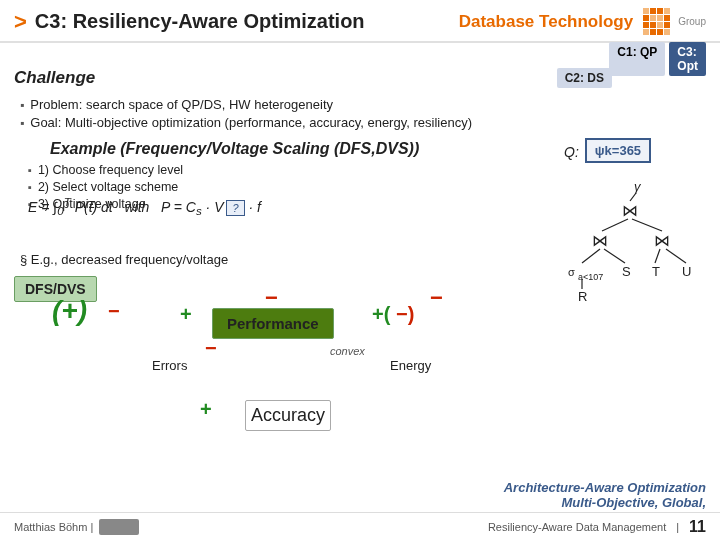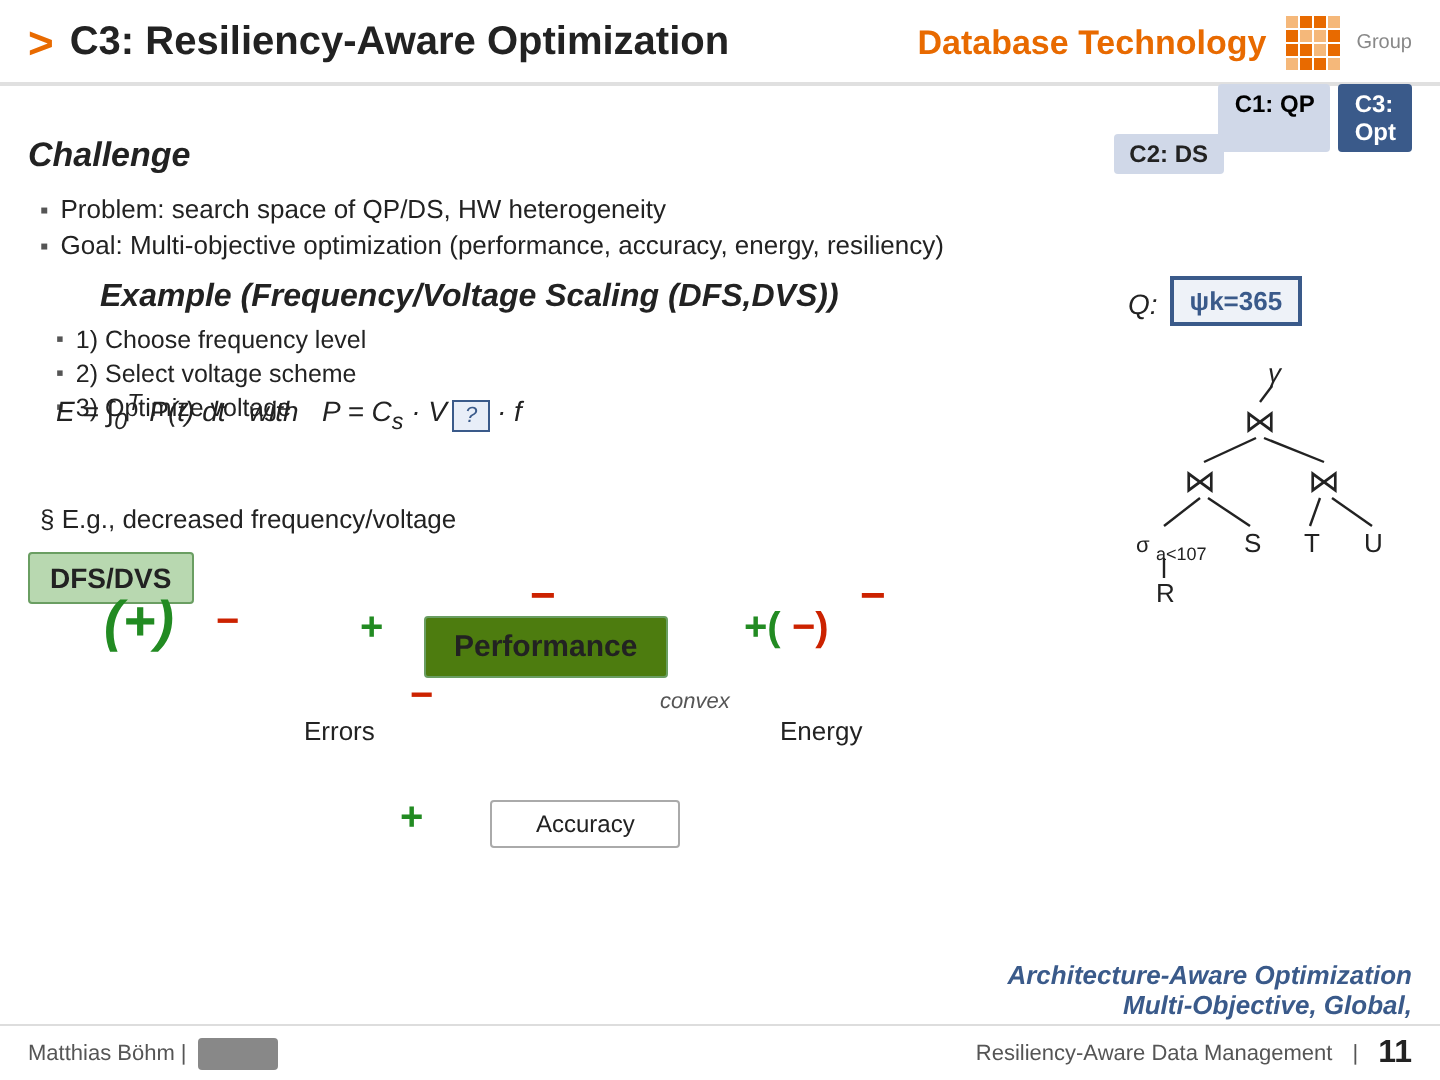--- a/index.html
+++ b/index.html
@@ -228,22 +228,22 @@
       left: 390px;
       font-size: 13px;
       color: #222;
     }
     .accuracy-box {
       position: absolute;
       top: 400px;
       left: 245px;
       background: #fff;
       border: 1.5px solid #aaa;
-      padding: 4px 22px;
-      font-size: 12px;
+      padding: 4px 5px;
+      font-size: 18px;
       color: #222;
       border-radius: 2px;
     }
 
     
     .multi-obj {
       position: absolute;
       bottom: 30px;
       right: 14px;
       font-size: 13px;

